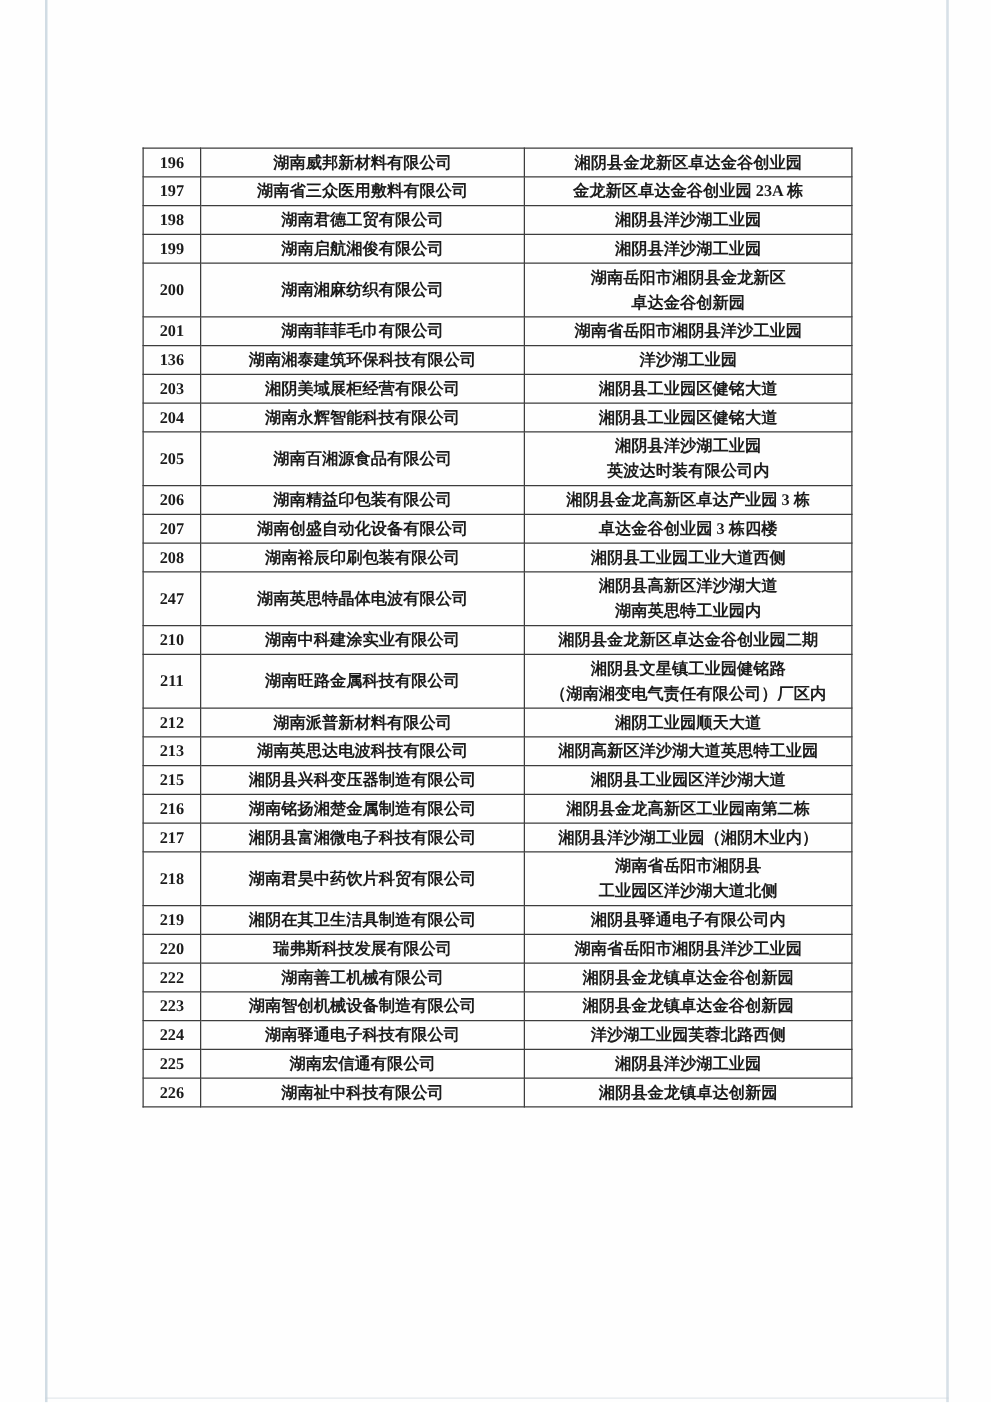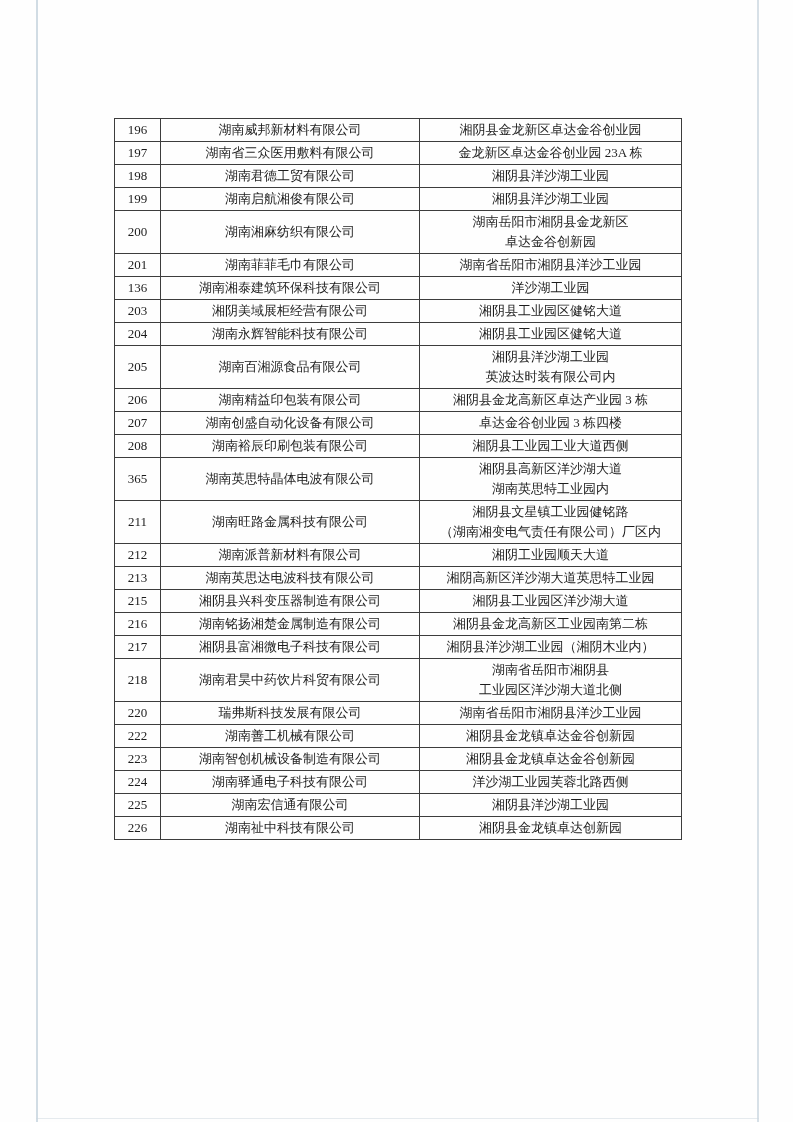--- a/index.html
+++ b/index.html
@@ -7,20 +7,21 @@
     padding: 0;
     background: #ffffff;
     font-family: "Liberation Serif", "DejaVu Serif", serif;
   }
   .page {
     position: relative;
     width: 793px;
     height: 1122px;
     background: #fefefe;
     overflow: hidden;
+    font-weight: bold;
   }
   
   .edge {
     position: absolute;
     top: 0;
     bottom: 0;
     width: 2px;
     opacity: 0.65;
   }
   .edge-left  { left: 36px;  background: #b9c9d6; }
@@ -133,24 +134,29 @@
           <td>207</td>
           <td>湖南创盛自动化设备有限公司</td>
           <td>卓达金谷创业园 3 栋四楼</td>
         </tr>
         <tr>
           <td>208</td>
           <td>湖南裕辰印刷包装有限公司</td>
           <td>湘阴县工业园工业大道西侧</td>
         </tr>
         <tr>
-          <td>365</td>
+          <td>247</td>
           <td>湖南英思特晶体电波有限公司</td>
           <td>湘阴县高新区洋沙湖大道
 湖南英思特工业园内</td>
+        </tr>
+        <tr>
+          <td>210</td>
+          <td>湖南中科建涂实业有限公司</td>
+          <td>湘阴县金龙新区卓达金谷创业园二期</td>
         </tr>
         <tr>
           <td>211</td>
           <td>湖南旺路金属科技有限公司</td>
           <td>湘阴县文星镇工业园健铭路
 （湖南湘变电气责任有限公司）厂区内</td>
         </tr>
         <tr>
           <td>212</td>
           <td>湖南派普新材料有限公司</td>
@@ -174,20 +180,25 @@
         <tr>
           <td>217</td>
           <td>湘阴县富湘微电子科技有限公司</td>
           <td>湘阴县洋沙湖工业园（湘阴木业内）</td>
         </tr>
         <tr>
           <td>218</td>
           <td>湖南君昊中药饮片科贸有限公司</td>
           <td>湖南省岳阳市湘阴县
 工业园区洋沙湖大道北侧</td>
+        </tr>
+        <tr>
+          <td>219</td>
+          <td>湘阴在其卫生洁具制造有限公司</td>
+          <td>湘阴县驿通电子有限公司内</td>
         </tr>
         <tr>
           <td>220</td>
           <td>瑞弗斯科技发展有限公司</td>
           <td>湖南省岳阳市湘阴县洋沙工业园</td>
         </tr>
         <tr>
           <td>222</td>
           <td>湖南善工机械有限公司</td>
           <td>湘阴县金龙镇卓达金谷创新园</td>

